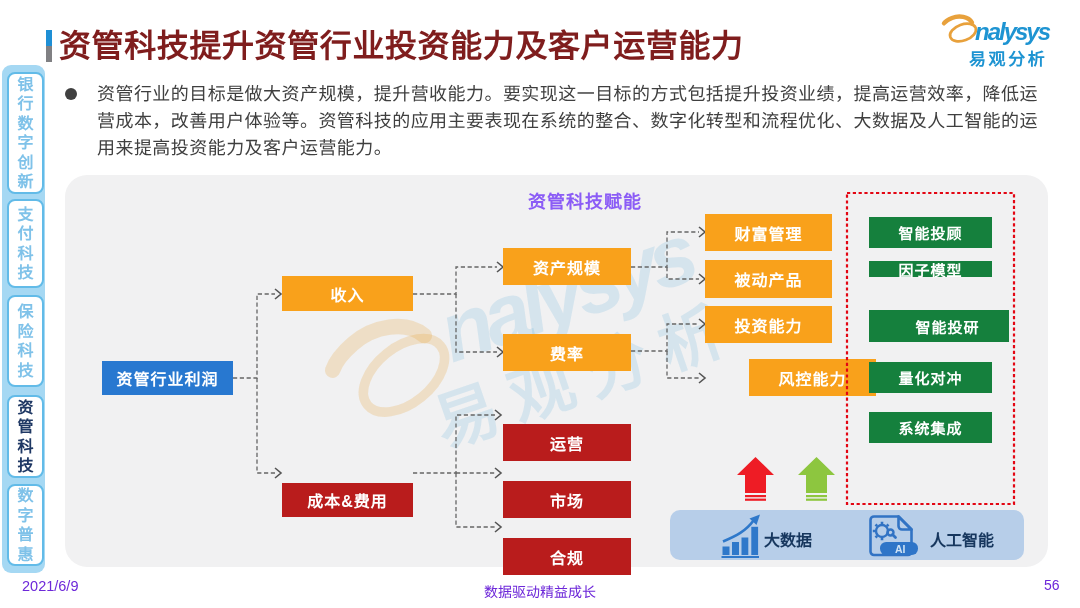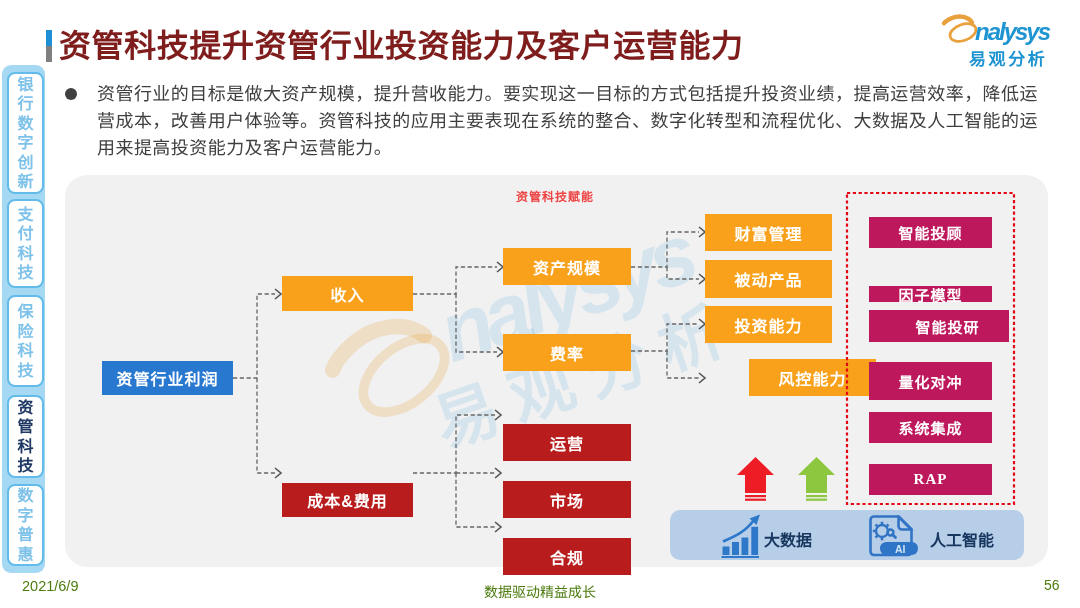--- a/index.html
+++ b/index.html
@@ -17,33 +17,33 @@
   .tab.active{color:#1f3864;}
   
   .tbar{position:absolute;left:46px;top:30px;width:6px;height:16px;background:#1e8fd5;}
   .tbar2{position:absolute;left:46px;top:46px;width:6px;height:16px;background:#808083;}
   .title{position:absolute;left:59px;top:20px;font-size:32px;font-weight:700;color:#7f1d1d;letter-spacing:0.6px;}
   .bullet{position:absolute;left:65px;top:88px;width:12px;height:12px;border-radius:50%;background:#404040;}
   .para{position:absolute;left:97px;top:81px;width:948px;font-size:18px;line-height:27px;color:#3f3f3f;
         letter-spacing:0.45px;}
   
   .panel{position:absolute;left:65px;top:175px;width:983px;height:392px;background:#f1f1f2;border-radius:22px;}
-  .ptitle{position:absolute;left:516px;top:187px;width:160px;font-size:12px;font-weight:700;color:#ef4444;letter-spacing:1px;}
+  .ptitle{position:absolute;left:528px;top:187px;width:160px;font-size:18px;font-weight:700;color:#8b5cf6;letter-spacing:1px;}
   
   .bx{position:absolute;display:flex;align-items:center;justify-content:center;
       color:#fff;font-weight:700;font-size:16px;letter-spacing:1px;}
   .orange{background:#f9a11b;}
   .gray{background:#b91c1c;margin-top:27px;}
   .blue{background:#2878d0;}
-  .red{background:#be185d;font-size:15px;font-family:Liberation Serif, serif;}
+  .red{background:#15803d;font-size:15px;}
   
   .bluebar{position:absolute;left:670px;top:510px;width:354px;height:50px;background:#b7cee9;border-radius:10px;}
   .bartext{position:absolute;font-size:16px;font-weight:700;color:#17375e;}
   
-  .foot{position:absolute;font-size:12px;color:#4d7c0f;}
+  .foot{position:absolute;font-size:12px;color:#6d28d9;}
   .wm{position:absolute;pointer-events:none;}
 </style>
 </head>
 <body>
 <div class="page">
 
   <div class="strip"></div>
   <div class="tab" style="top:72px;height:122px;">银<br>行<br>数<br>字<br>创<br>新</div>
   <div class="tab" style="top:199px;height:89px;">支<br>付<br>科<br>技</div>
   <div class="tab" style="top:295px;height:92px;">保<br>险<br>科<br>技</div>
@@ -131,25 +131,24 @@
   <div class="bx gray" style="left:503px;top:511px;width:128px;height:37px;">合规</div>
   <div class="bx orange" style="left:705px;top:260px;width:127px;height:38px;">被动产品</div>
   <div class="bx orange" style="left:705px;top:214px;width:127px;height:37px;">财富管理</div>
   <div class="bx orange" style="left:705px;top:306px;width:127px;height:37px;">投资能力</div>
   <div class="bx orange" style="left:705px;top:359px;width:127px;height:37px;margin-left:44px;">风控能力</div>
 
   <svg class="abs" style="left:845px;top:191px;" width="173" height="318" viewBox="0 0 173 318">
     <rect x="2" y="2" width="167" height="311" fill="none" stroke="#e30613" stroke-width="2.2" stroke-dasharray="3.2,2.6"></rect>
   </svg>
   <div class="bx red" style="left:869px;top:217px;width:123px;height:31px;">智能投顾</div>
-  <div class="bx red" style="left:869px;top:261px;width:123px;height:16px;margin-top:25px;">因子模型</div>
+  <div class="bx red" style="left:869px;top:261px;width:123px;height:16px;">因子模型</div>
   <div class="bx red" style="left:869px;top:310px;width:123px;height:32px;padding-left:17px;">智能投研</div>
-  <div class="bx red" style="left:869px;top:362px;width:123px;height:38px;">量化对冲</div>
+  <div class="bx red" style="left:869px;top:362px;width:123px;height:31px;">量化对冲</div>
   <div class="bx red" style="left:869px;top:412px;width:123px;height:31px;">系统集成</div>
-  <div class="bx red" style="left:869px;top:464px;width:123px;height:31px;">RAP</div>
 
   <div class="bluebar"></div>
   <svg class="abs" style="left:720px;top:512px;" width="42" height="46" viewBox="0 0 42 46">
     <g fill="#2e78ca">
       <rect x="2.5" y="34.5" width="7" height="8.5"></rect>
       <rect x="12" y="30" width="7" height="13"></rect>
       <rect x="21.5" y="25.5" width="6.8" height="17.5"></rect>
       <rect x="31.3" y="14.8" width="6.8" height="28.2"></rect>
     </g>
     <path d="M3,29.5 C16,24 26,19 33.5,8.5" fill="none" stroke="#2e78ca" stroke-width="2.6"></path>

